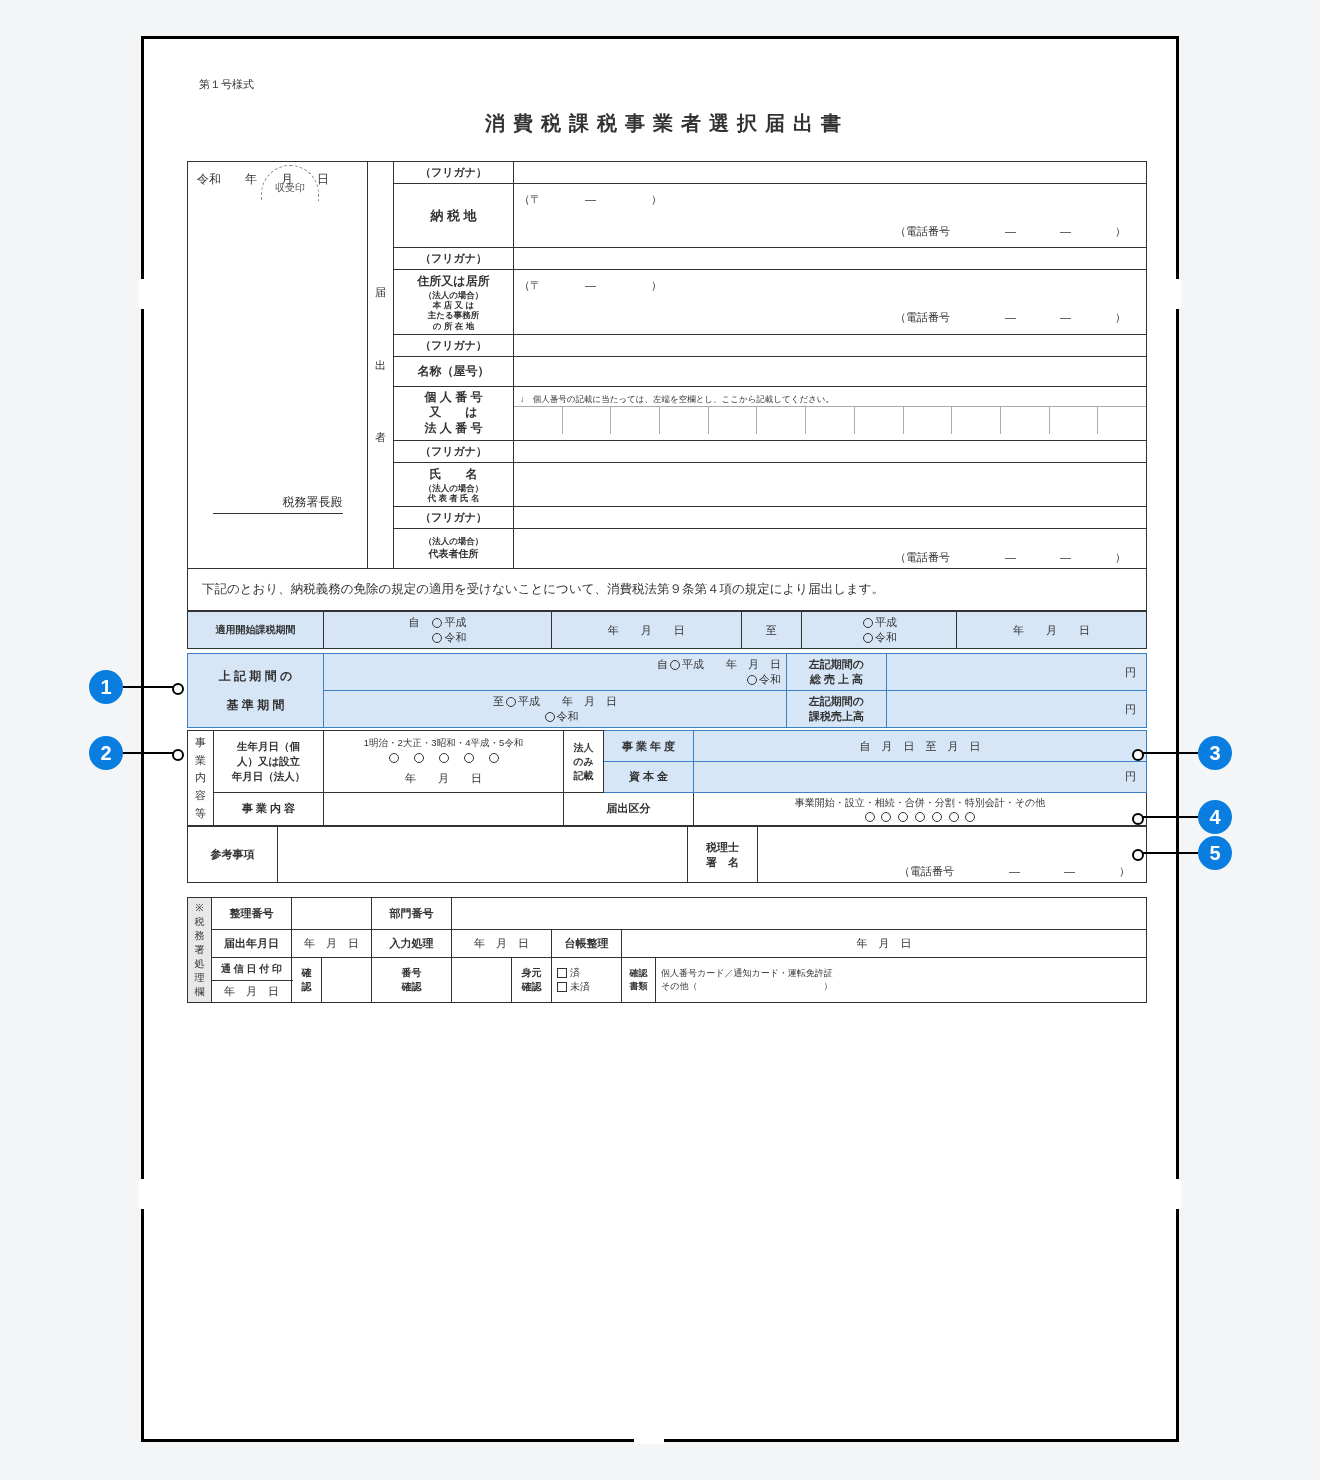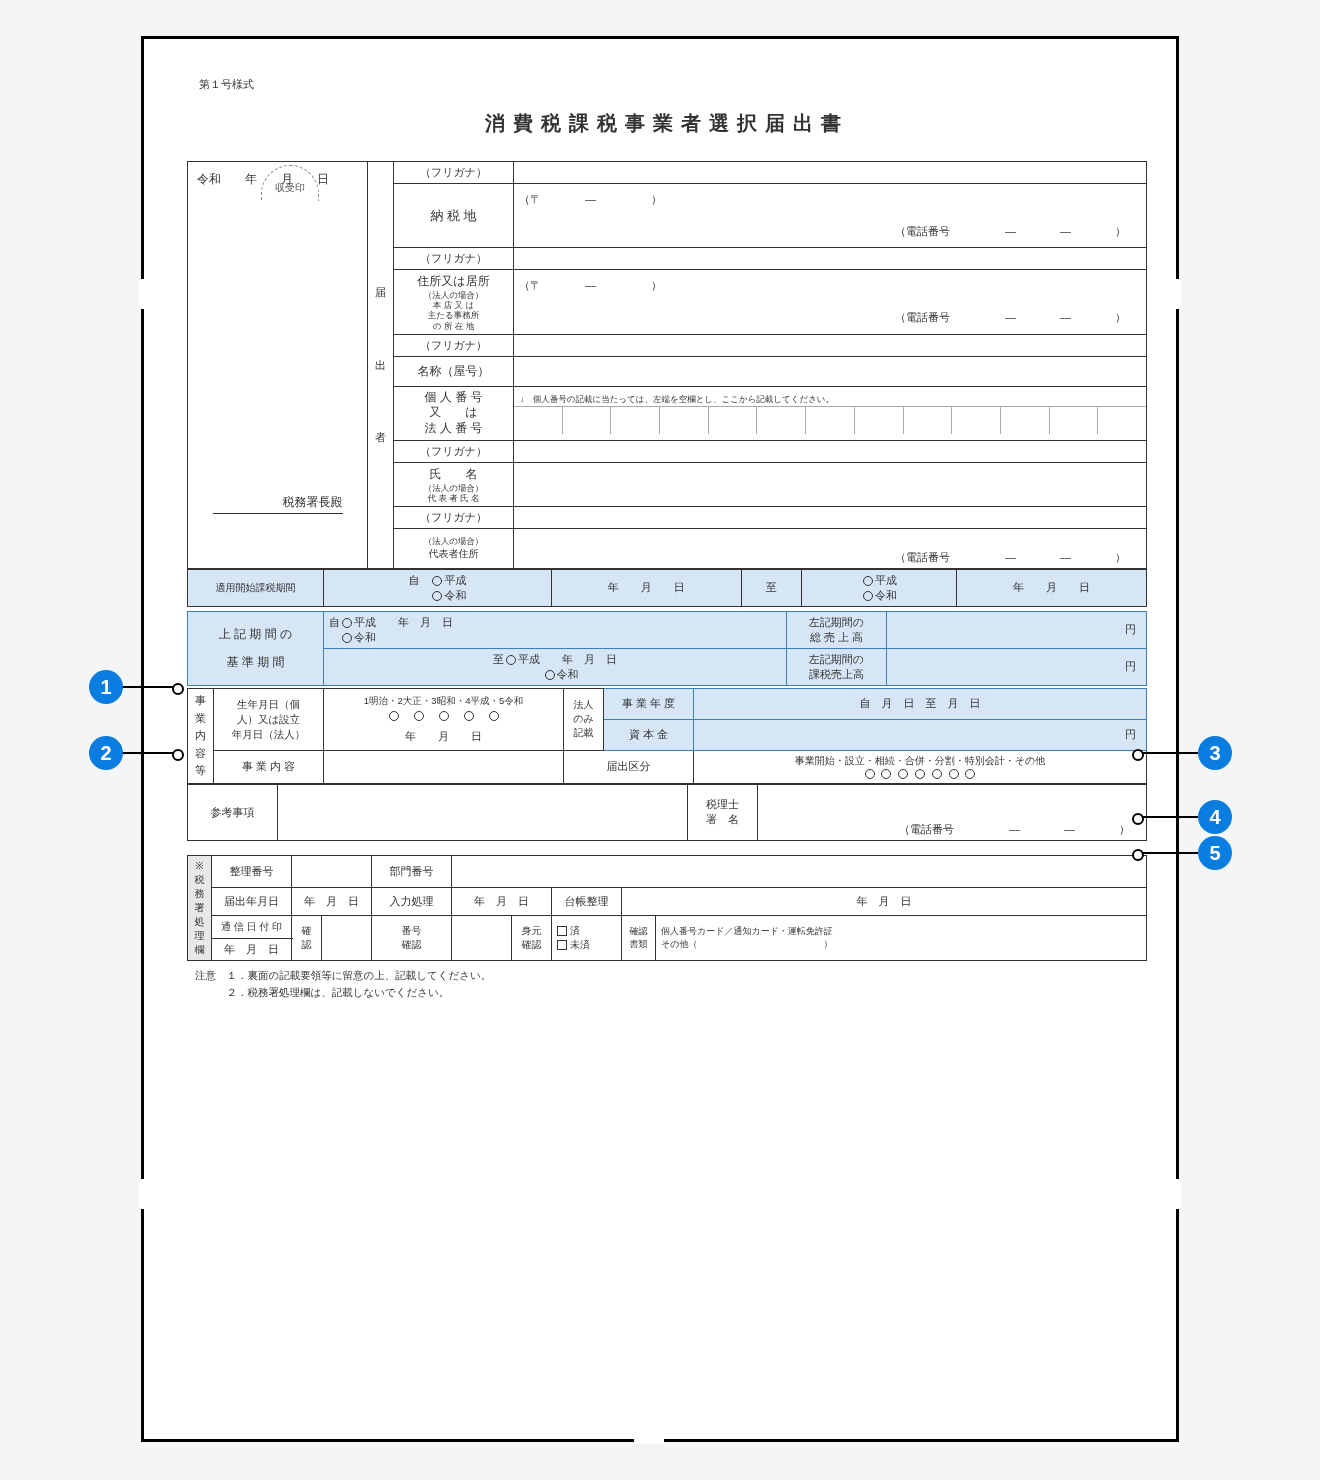--- a/index.html
+++ b/index.html
@@ -8,21 +8,21 @@
 .frame::before,.frame::after { content:""; position:absolute; background:#fff; }
 .frame::before { left:-5px; top:240px; width:10px; height:30px; }
 .frame::after { right:-5px; top:240px; width:10px; height:30px; }
 .page { position:absolute; left:43px; top:38px; width:960px; }
 .formno { font-size:11px; margin-bottom:18px; margin-left:12px; }
 .title { text-align:center; font-size:20px; letter-spacing:8px; font-weight:600; margin-bottom:6px; }
 .stamp { position:absolute; left:74px; top:88px; width:58px; height:36px; border:1.5px dashed #888; border-bottom:none; border-radius:60px 60px 0 0; text-align:center; font-size:10px; padding-top:15px; color:#555; }
 .tbl { border-collapse:collapse; width:100%; }
 .tbl td { border:1px solid #333; padding:3px 5px; font-size:11px; vertical-align:middle; }
 .vcol { width:26px; text-align:center; font-size:13px; line-height:2.2; }
-.lbl { text-align:center; font-size:11px; }
+.lbl { text-align:center; font-size:11px;font-weight:bold; }
 .sml { font-size:8.5px; line-height:1.2; text-align:center; }
 .dash { border-bottom:1px dashed #888 !important; }
 .bluebox { background:#d7e6f7; border:1.5px solid #3b7fc4 !important; }
 .circ { display:inline-block; width:10px; height:10px; border:1px solid #333; border-radius:50%; vertical-align:middle; margin:0 2px; }
 .num { position:absolute; width:34px; height:34px; background:#0a7de0; color:#fff; border-radius:50%; font-size:20px; font-weight:700; text-align:center; line-height:34px; z-index:5; }
 .connector { position:absolute; height:2px; background:#000; z-index:4; }
 .connector::after { content:""; position:absolute; right:-4px; top:-3px; width:8px; height:8px; border:2px solid #000; border-radius:50%; background:#fff; }
 .connector.left::after { right:auto; left:-4px; }
 .gray { background:#e8e8e8; }
 .chk { display:inline-block; width:10px; height:10px; border:1px solid #333; vertical-align:middle; margin-right:3px; }
@@ -131,20 +131,21 @@
     <tr>
       <td class="lbl" style="height:40px">
         <div class="sml">（法人の場合）</div>
         <div style="font-size:10px">代表者住所</div>
       </td>
       <td style="text-align:right;padding-right:20px;vertical-align:bottom">（電話番号　　　　　―　　　　―　　　　）</td>
     </tr>
   </tbody>
       </table>
 
+  <div style="border:1px solid #333;border-top:none;padding:10px 14px;font-size:12.5px;line-height:1.7">下記のとおり、納税義務の免除の規定の適用を受けないことについて、消費税法第９条第４項の規定により届出します。</div>
 
   <table class="tbl" style="border:1.5px solid #3b7fc4">
     <tbody>
           <tr class="bluebox">
       <td class="lbl" style="width:136px;height:36px;font-size:10px">適用開始課税期間</td>
       <td style="text-align:center">
         <span>自</span>　<span class="circ"></span><span>平成</span><br>　　<span class="circ"></span><span>令和</span>
       </td>
       <td style="text-align:center;width:190px"><span>年</span>　　<span>月</span>　　<span>日</span></td>
       <td style="text-align:center;width:60px"><span>至</span></td>
@@ -153,21 +154,21 @@
     </tr>
   </tbody>
       </table>
 
   <table class="tbl" style="margin-top:4px">
     <tbody>
           <tr>
       <td rowspan="2" class="lbl bluebox" style="width:136px;font-size:12px;line-height:2.4">
         <span>上 記 期 間 の</span><br><span>基 準 期 間</span>
       </td>
-      <td class="bluebox" style="text-align:left;height:36px"><span>自</span><span class="circ"></span><span>平成</span>　　<span>年</span>　<span>月</span>　<span>日</span><br>　<span class="circ"></span><span>令和</span></td>
+      <td class="bluebox" style="text-align:right;height:36px"><span>自</span><span class="circ"></span><span>平成</span>　　<span>年</span>　<span>月</span>　<span>日</span><br>　<span class="circ"></span><span>令和</span></td>
       <td class="lbl bluebox" style="width:100px;white-space:pre-line;font-size:11px">左記期間の
 総 売 上 高</td>
       <td class="bluebox" style="width:260px;text-align:right;padding-right:10px">円</td>
     </tr>
     <tr>
       <td class="bluebox" style="text-align:center;height:36px"><span>至</span><span class="circ"></span><span>平成</span>　　<span>年</span>　<span>月</span>　<span>日</span><br>　<span class="circ"></span><span>令和</span></td>
       <td class="lbl bluebox" style="white-space:pre-line;font-size:11px">左記期間の
 課税売上高</td>
       <td class="bluebox" style="text-align:right;padding-right:10px">円</td>
     </tr>
@@ -251,24 +252,20 @@
 書類</td>
       <td rowspan="2" style="font-size:9px;white-space:pre-line">個人番号カード／通知カード・運転免許証
 その他（　　　　　　　　　　　　　　）</td>
     </tr>
     <tr>
       <td colspan="2" style="text-align:center;height:22px"><span>年</span>　<span>月</span>　<span>日</span></td>
     </tr>
   </tbody>
       </table>
 
-  <div class="desc">
-    <span>注意</span>　<span>１．裏面の記載要領等に留意の上、記載してください。</span><br>
-    　　　<span>２．税務署処理欄は、記載しないでください。</span>
-  </div>
 </div>
 </div>
 
 <div class="num" style="left:89px;top:670px">1</div>
 <div class="connector" style="left:122px;top:686px;width:58px"></div>
 
 <div class="num" style="left:89px;top:736px">2</div>
 <div class="connector" style="left:122px;top:752px;width:58px"></div>
 
 <div class="num" style="left:1198px;top:736px">3</div>

